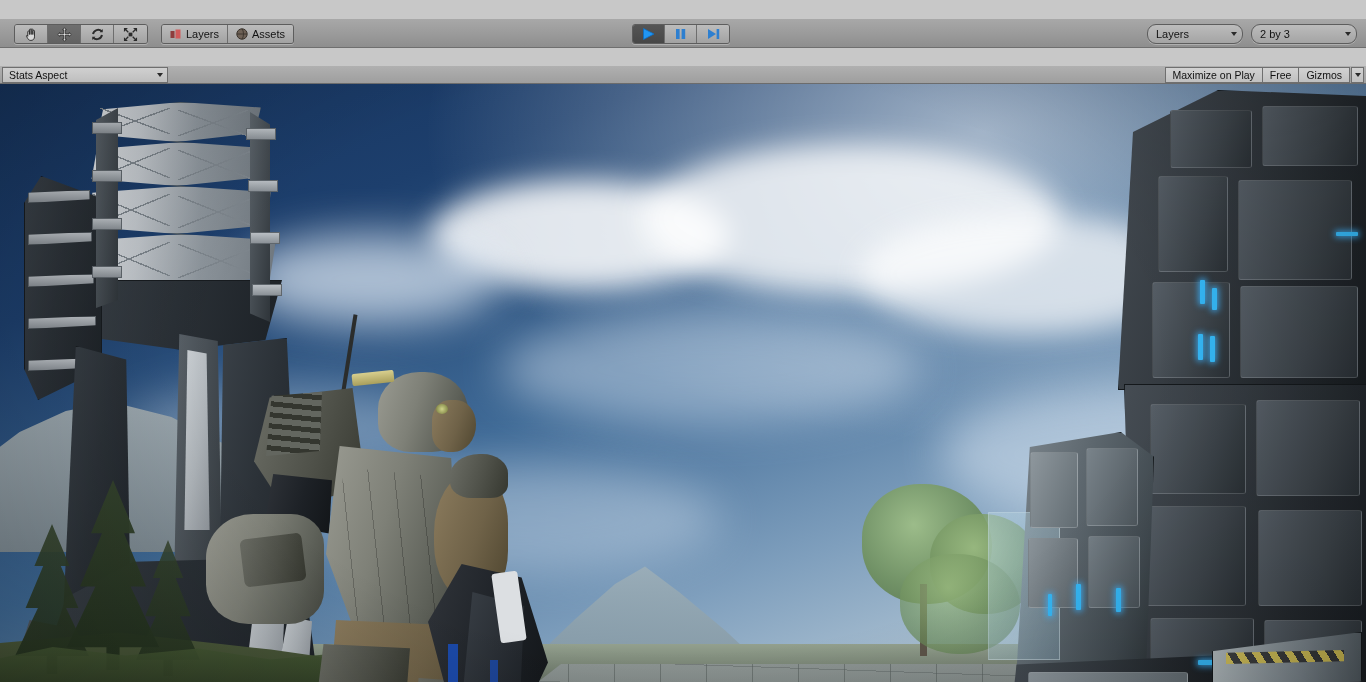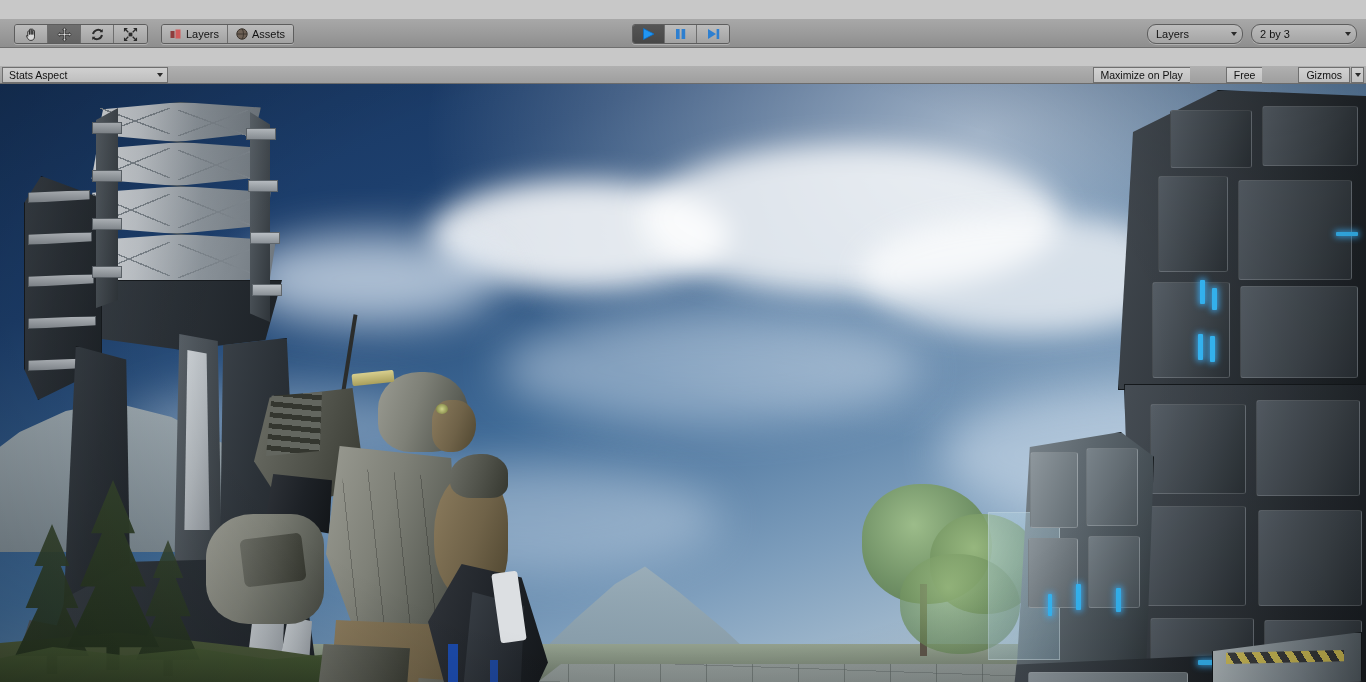--- a/index.html
+++ b/index.html
@@ -101,21 +101,21 @@
     position: absolute; left: 2px; top: 1px; width: 166px; height: 16px;
     background: linear-gradient(to bottom, #d0d0d0, #bebebe);
     border: 1px solid #6f6f6f;
     display: flex; align-items: center; justify-content: space-between;
     padding: 0 4px 0 6px; font-size: 10.5px; color: #111; cursor: default;
   }
   .gt-right { position: absolute; right: 16px; top: 1px; display: flex; height: 16px; }
   .gt-btn {
     display: flex; align-items: center; padding: 0 7px; font-size: 10.5px; color: #111;
     background: linear-gradient(to bottom, #d2d2d2, #c0c0c0);
-    border: 1px solid #6f6f6f; border-right: none; cursor: default; white-space: nowrap; margin-left: 36px;
+    border: 1px solid #6f6f6f; border-right: none; cursor: default; white-space: nowrap;
   }
   .gt-btn:last-child { border-right: 1px solid #6f6f6f; }
   .gt-caret { position: absolute; right: 2px; top: 1px; width: 13px; height: 16px;
     background: linear-gradient(to bottom, #d2d2d2, #c0c0c0); border: 1px solid #6f6f6f;
     display: flex; align-items: center; justify-content: center; cursor: default; }
 
   
   .viewport {
     position: absolute; top: 84px; left: 0; width: 1366px; height: 598px;
     overflow: hidden; background: #2a4a72;

